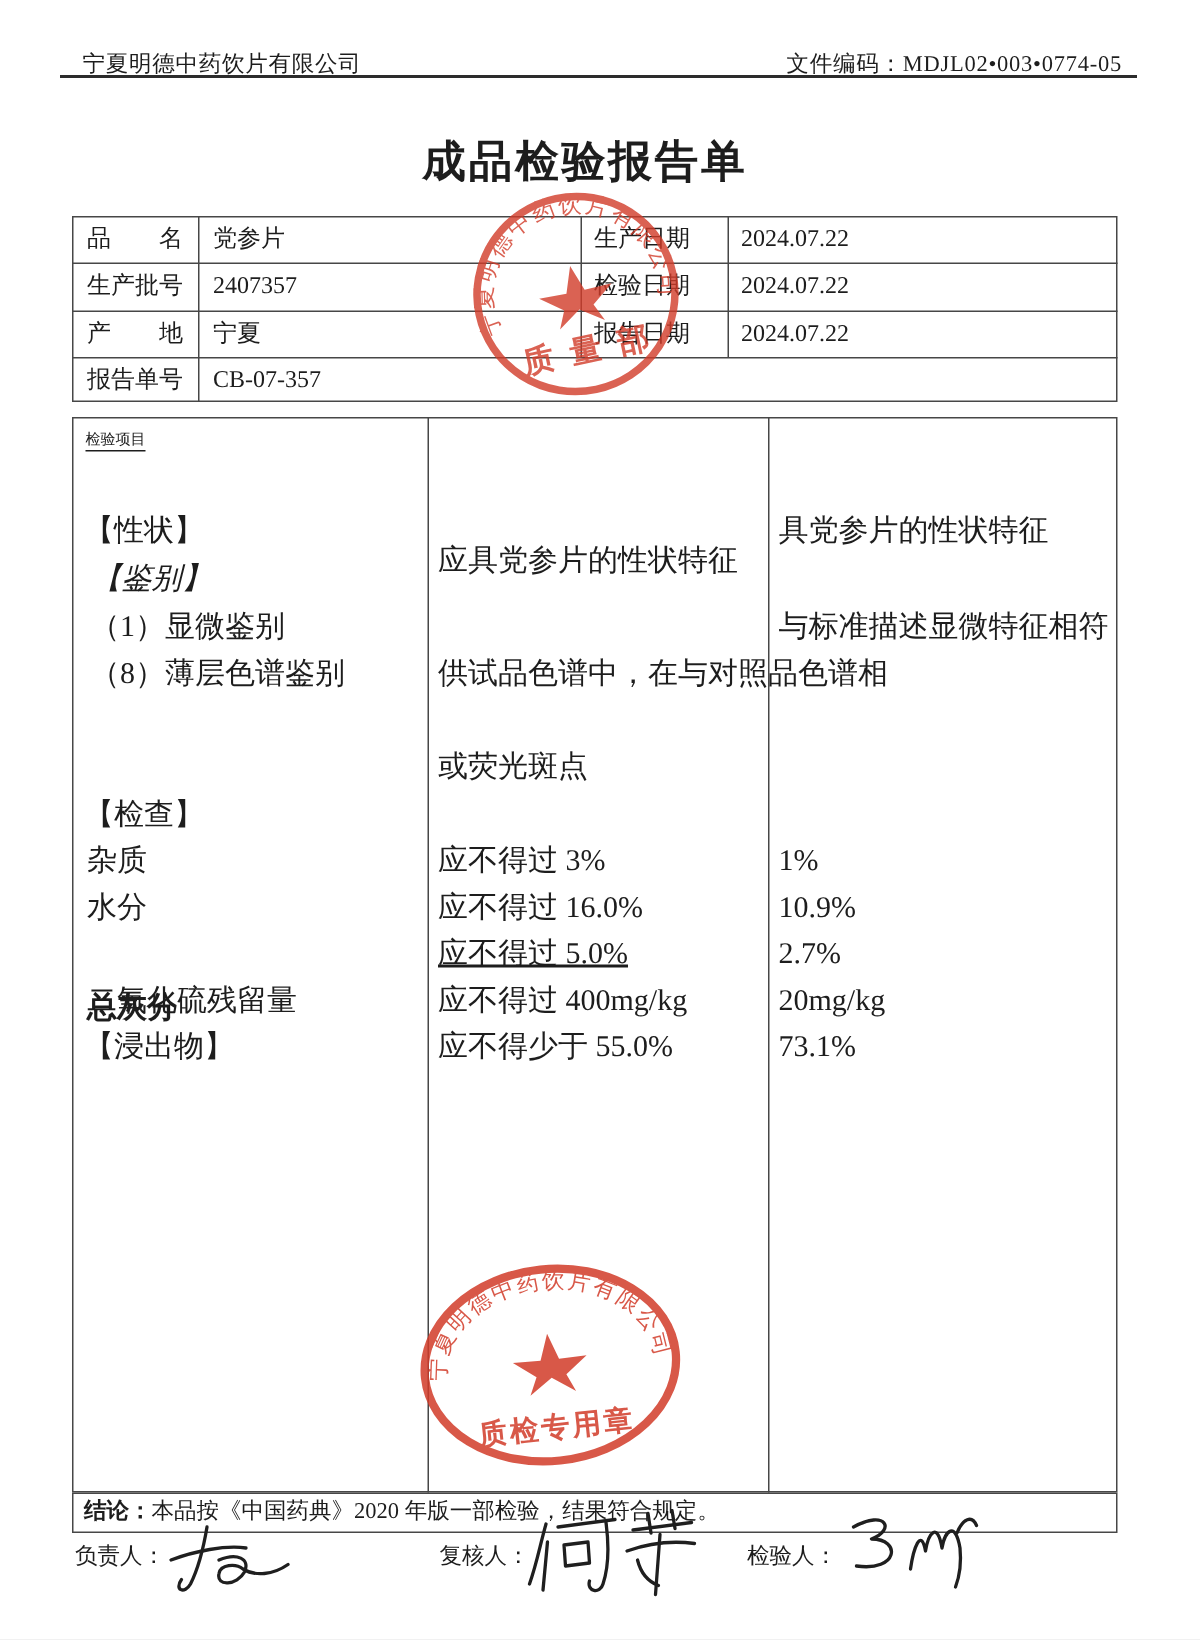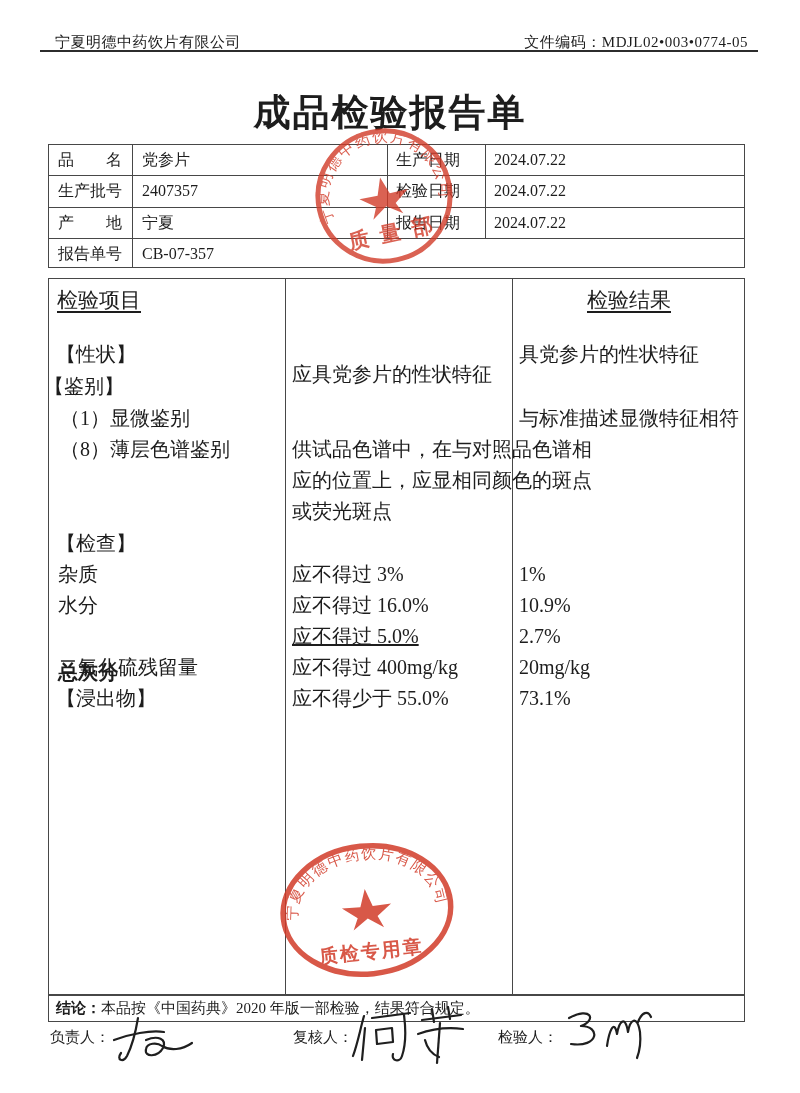--- a/index.html
+++ b/index.html
@@ -3,26 +3,26 @@
 <meta charset="utf-8">
 <style>
   html,body{margin:0;padding:0;background:#e8e8e8;}
   .page{
     position:relative;width:800px;height:1093px;margin:0 auto;background:#ffffff;
     font-family:"Liberation Serif","DejaVu Serif",serif;color:#1d1d1d;overflow:hidden;
   }
   .abs{position:absolute;}
   .hdr-text{font-size:15px;letter-spacing:.5px;}
   .hdr-rule{left:40px;top:50px;width:718px;height:2px;background:#2c2c2c;}
-  .title{left:0;top:88px;width:780px;text-align:center;font-size:37px;font-weight:bold;letter-spacing:2px;}
+  .title{left:0;top:88px;width:780px;text-align:center;font-size:29px;font-weight:bold;letter-spacing:2px;}
   .line{background:#474747;}
   .box{border:1px solid #474747;box-sizing:border-box;background:transparent;}
   .cell{font-size:16px;line-height:31px;white-space:nowrap;}
   .mcell{font-size:20px;line-height:20px;white-space:nowrap;}
-  .th{font-size:21px;text-decoration:underline;text-underline-offset:4px;}
+  .th{font-size:10px;text-decoration:underline;text-underline-offset:4px;}
   .ctr{text-align:center;}
   .concl{font-size:15px;line-height:26px;white-space:nowrap;}
   .sig-label{font-size:15px;white-space:nowrap;}
   .stamp{opacity:.8;pointer-events:none;}
   .stamp text{font-family:"Liberation Serif","DejaVu Serif",serif;}
   .sig path{fill:none;stroke:#1f1f1f;stroke-width:2.2;stroke-linecap:round;stroke-linejoin:round;}
 </style>
 </head>
 <body>
 
@@ -58,36 +58,34 @@
   <div class="abs cell" style="left:494px;top:207px;">2024.07.22</div>
 
   <div class="abs cell" style="left:58px;top:238px;">报告单号</div>
   <div class="abs cell" style="left:142px;top:238px;">CB-07-357</div>
 
   <div class="abs box" style="left:48px;top:278px;width:697px;height:717px;"></div>
   <div class="abs line" style="left:285px;top:278px;width:1px;height:717px;"></div>
   <div class="abs line" style="left:512px;top:278px;width:1px;height:717px;"></div>
 
   <div class="abs th" style="left:57px;top:286px;">检验项目</div>
-  <div class="abs th ctr" style="left:513px;top:286px;width:232px;">检验结果</div>
 
   <div class="abs mcell" style="left:56px;top:344px;">【性状】</div>
-  <div class="abs mcell" style="left:44px;top:376px;">【鉴别】</div>
+  <div class="abs mcell" style="left:61px;top:376px;font-style:italic;">【鉴别】</div>
   <div class="abs mcell" style="left:60px;top:408px;">（1）显微鉴别</div>
   <div class="abs mcell" style="left:60px;top:439px;">（8）薄层色谱鉴别</div>
   <div class="abs mcell" style="left:56px;top:533px;">【检查】</div>
   <div class="abs mcell" style="left:58px;top:564px;">杂质</div>
   <div class="abs mcell" style="left:58px;top:595px;">水分</div>
   <div class="abs mcell" style="left:58px;top:662px;font-weight:bold;">总灰分</div>
   <div class="abs mcell" style="left:58px;top:657px;">二氧化硫残留量</div>
   <div class="abs mcell" style="left:56px;top:688px;">【浸出物】</div>
 
   <div class="abs mcell" style="left:292px;top:344px;margin-top:20px;">应具党参片的性状特征</div>
   <div class="abs mcell" style="left:292px;top:439px;">供试品色谱中，在与对照品色谱相</div>
-  <div class="abs mcell" style="left:292px;top:470px;">应的位置上，应显相同颜色的斑点</div>
   <div class="abs mcell" style="left:292px;top:501px;">或荧光斑点</div>
   <div class="abs mcell" style="left:292px;top:564px;">应不得过 3%</div>
   <div class="abs mcell" style="left:292px;top:595px;">应不得过 16.0%</div>
   <div class="abs mcell" style="left:292px;top:626px;text-decoration:underline;">应不得过 5.0%</div>
   <div class="abs mcell" style="left:292px;top:657px;">应不得过 400mg/kg</div>
   <div class="abs mcell" style="left:292px;top:688px;">应不得少于 55.0%</div>
 
   <div class="abs mcell" style="left:519px;top:344px;">具党参片的性状特征</div>
   <div class="abs mcell" style="left:519px;top:408px;">与标准描述显微特征相符</div>
   <div class="abs mcell" style="left:519px;top:564px;">1%</div>

